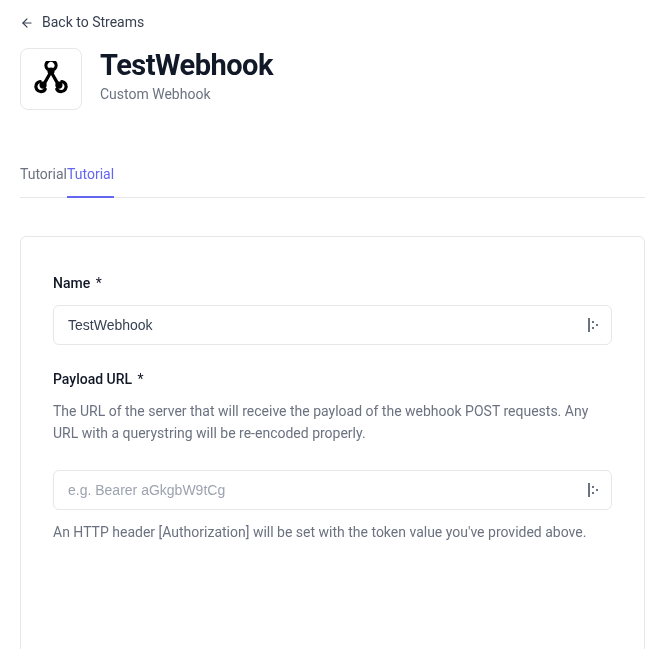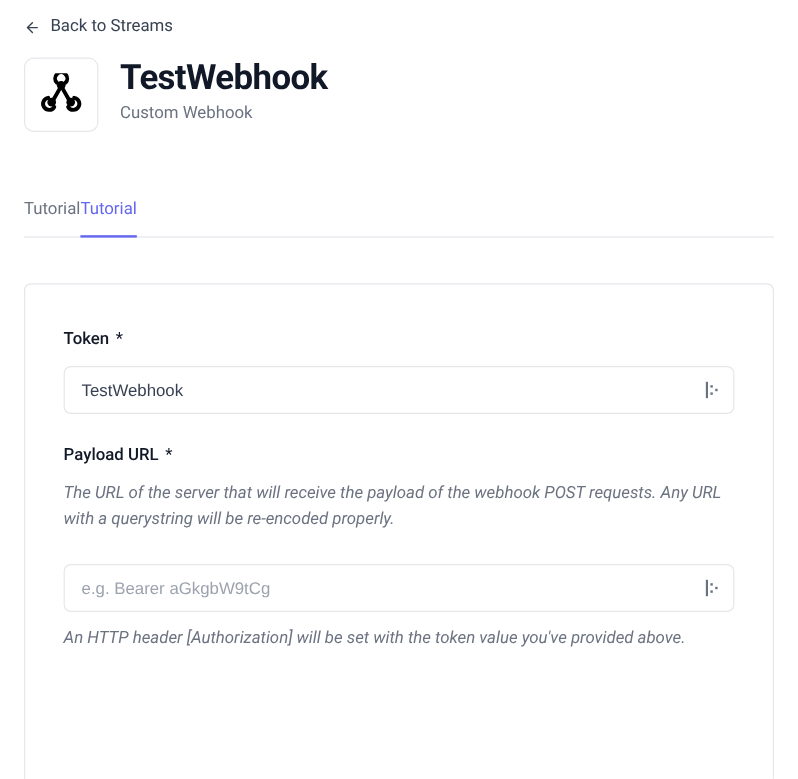--- a/index.html
+++ b/index.html
@@ -104,21 +104,20 @@
     width: 16px; height: 16px;
     display: flex; align-items: center; justify-content: center;
     color: #6b7280;
     cursor: pointer;
   }
   .help {
     font-size: 14px;
     color: #6b7280;
     line-height: 1.55;
     margin-top: 12px;
-    font-style: italic;
   }
 </style>
 </head>
 <body>
 
 <div class="page">
   <div class="back-link">
     <span class="arrow">
       <svg width="14" height="14" viewBox="0 0 24 24" fill="none" stroke="#374151" stroke-width="2" stroke-linecap="round" stroke-linejoin="round">
           <line x1="19" y1="12" x2="5" y2="12"></line>
@@ -151,21 +150,21 @@
 
   <div class="tabs">
     <div class="tab">Tutorial</div>
     <div class="tab active">Tutorial</div>
   </div>
 
   <div class="panel">
 
     <div class="field">
       <label class="label">
-        <span>Token</span>
+        <span>Name</span>
         <span class="req">*</span>
       </label>
       <div class="input-wrap">
         <input class="input" type="text" value="TestWebhook" style="">
         <span class="input-icon">
           <svg width="12" height="14" viewBox="0 0 12 14">
               <rect x="0" y="0" width="2" height="14" fill="#6b7280"></rect>
               <rect x="4" y="3" width="2" height="2" fill="#6b7280"></rect>
               <rect x="4" y="9" width="2" height="2" fill="#6b7280"></rect>
               <rect x="8" y="6" width="2" height="2" fill="#6b7280"></rect>

